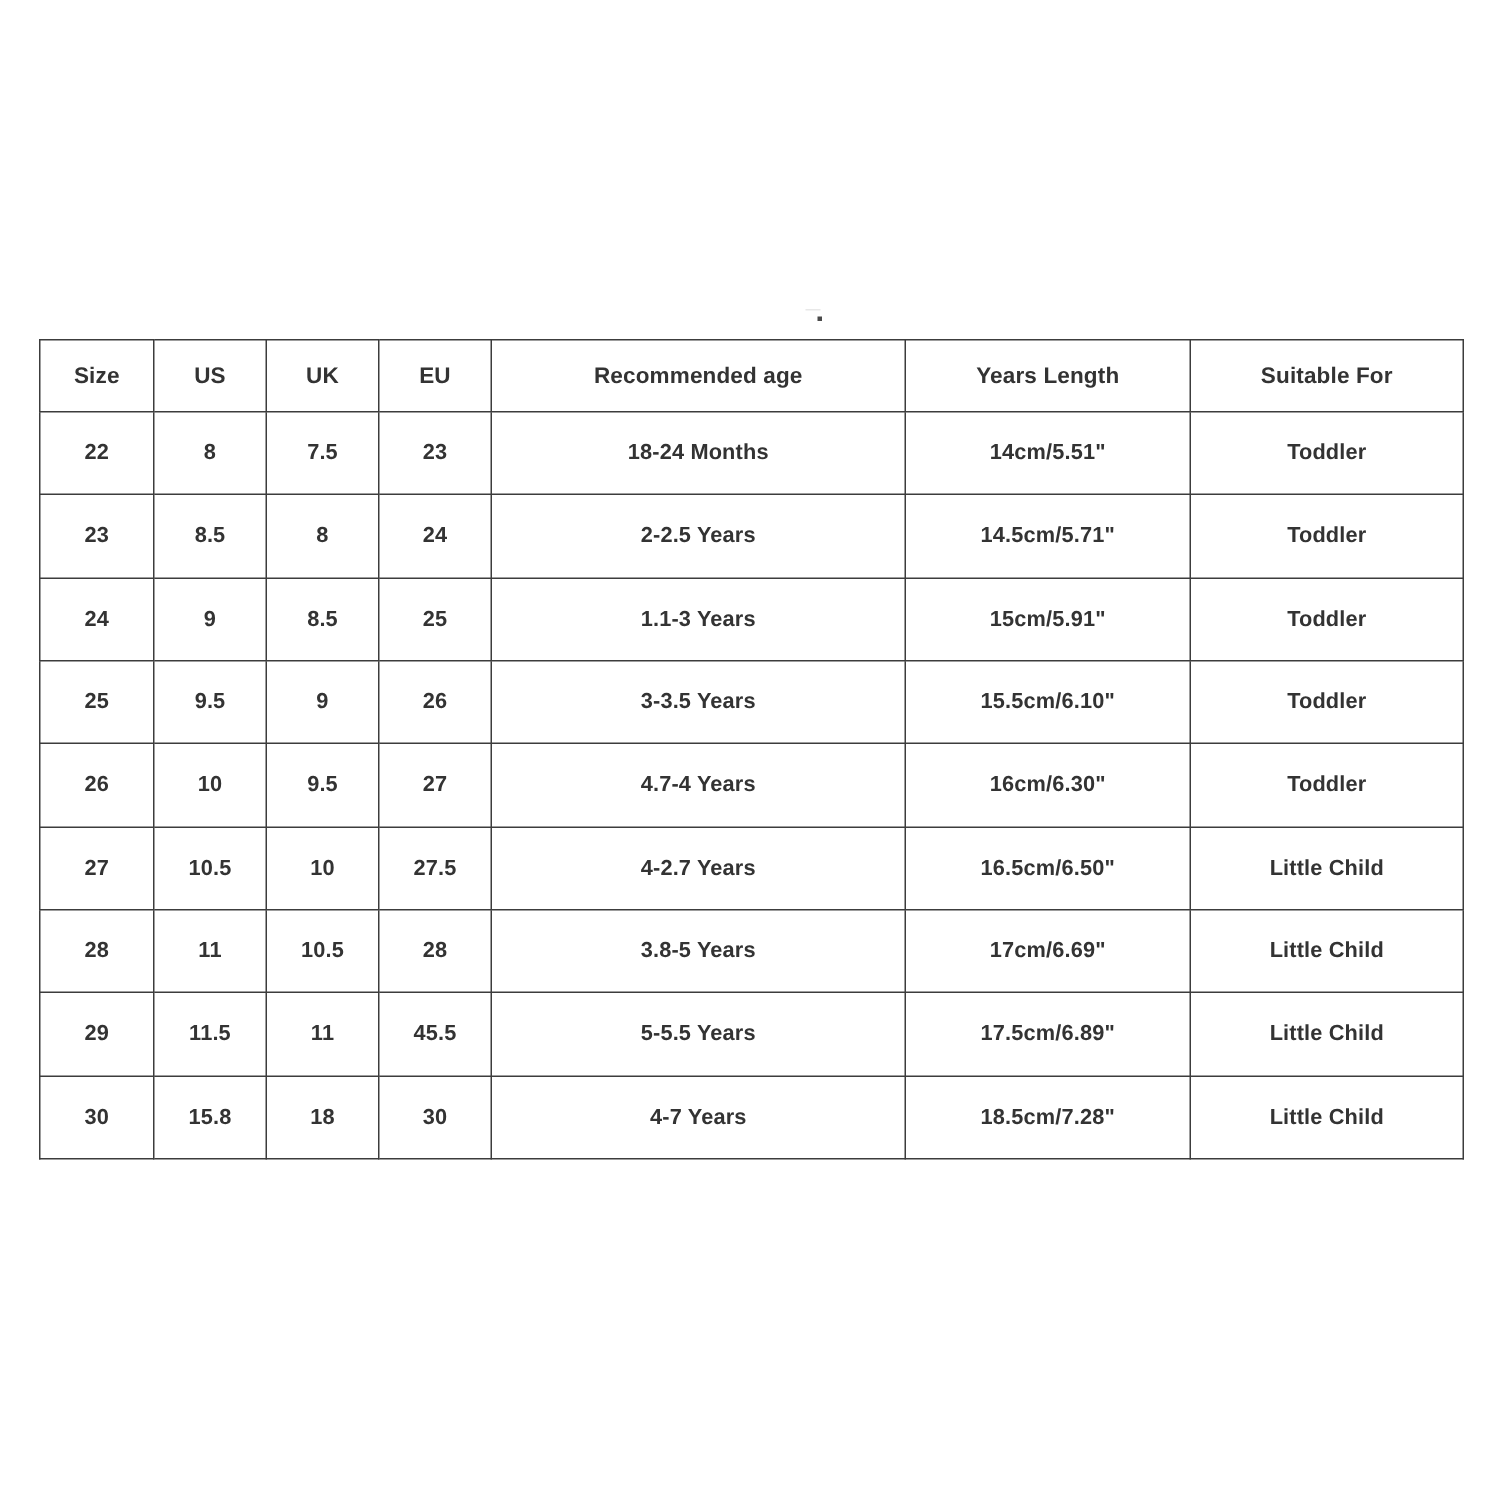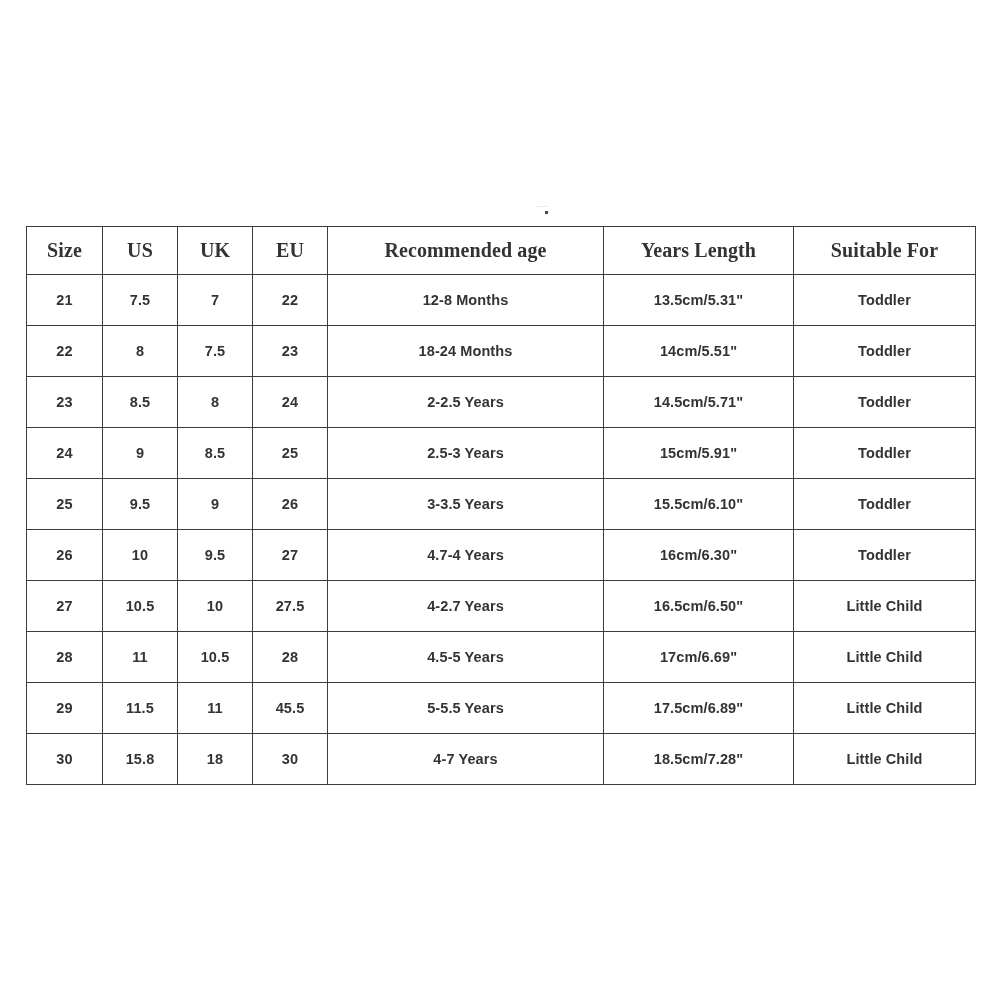--- a/index.html
+++ b/index.html
@@ -66,22 +66,21 @@
     color: #333333;
     font-weight: bold;
     font-size: 14.5px;
     letter-spacing: 0.1px;
     padding: 0 4px;
     background: #ffffff;
   }
 
   table.size-chart thead th {
     height: 47px;
-    font-size: 20px;
-    font-family: Liberation Serif, serif;
+    font-size: 15px;
   }
 
   table.size-chart tbody td {
     height: 50px;
   }
 
   
   col.c-size   { width: 76px; }
   col.c-us     { width: 75px; }
   col.c-uk     { width: 75px; }
@@ -115,29 +114,20 @@
           <th>US</th>
           <th>UK</th>
           <th>EU</th>
           <th>Recommended age</th>
           <th>Years Length</th>
           <th>Suitable For</th>
         </tr>
       </thead>
       <tbody id="table-body">
           <tr>
-            <td>21</td>
-            <td>7.5</td>
-            <td>7</td>
-            <td>22</td>
-            <td>12-8 Months</td>
-            <td>13.5cm/5.31"</td>
-            <td>Toddler</td>
-          </tr>
-          <tr>
             <td>22</td>
             <td>8</td>
             <td>7.5</td>
             <td>23</td>
             <td>18-24 Months</td>
             <td>14cm/5.51"</td>
             <td>Toddler</td>
           </tr>
           <tr>
             <td>23</td>
@@ -146,21 +136,21 @@
             <td>24</td>
             <td>2-2.5 Years</td>
             <td>14.5cm/5.71"</td>
             <td>Toddler</td>
           </tr>
           <tr>
             <td>24</td>
             <td>9</td>
             <td>8.5</td>
             <td>25</td>
-            <td>2.5-3 Years</td>
+            <td>1.1-3 Years</td>
             <td>15cm/5.91"</td>
             <td>Toddler</td>
           </tr>
           <tr>
             <td>25</td>
             <td>9.5</td>
             <td>9</td>
             <td>26</td>
             <td>3-3.5 Years</td>
             <td>15.5cm/6.10"</td>
@@ -182,21 +172,21 @@
             <td>27.5</td>
             <td>4-2.7 Years</td>
             <td>16.5cm/6.50"</td>
             <td>Little Child</td>
           </tr>
           <tr>
             <td>28</td>
             <td>11</td>
             <td>10.5</td>
             <td>28</td>
-            <td>4.5-5 Years</td>
+            <td>3.8-5 Years</td>
             <td>17cm/6.69"</td>
             <td>Little Child</td>
           </tr>
           <tr>
             <td>29</td>
             <td>11.5</td>
             <td>11</td>
             <td>45.5</td>
             <td>5-5.5 Years</td>
             <td>17.5cm/6.89"</td>

